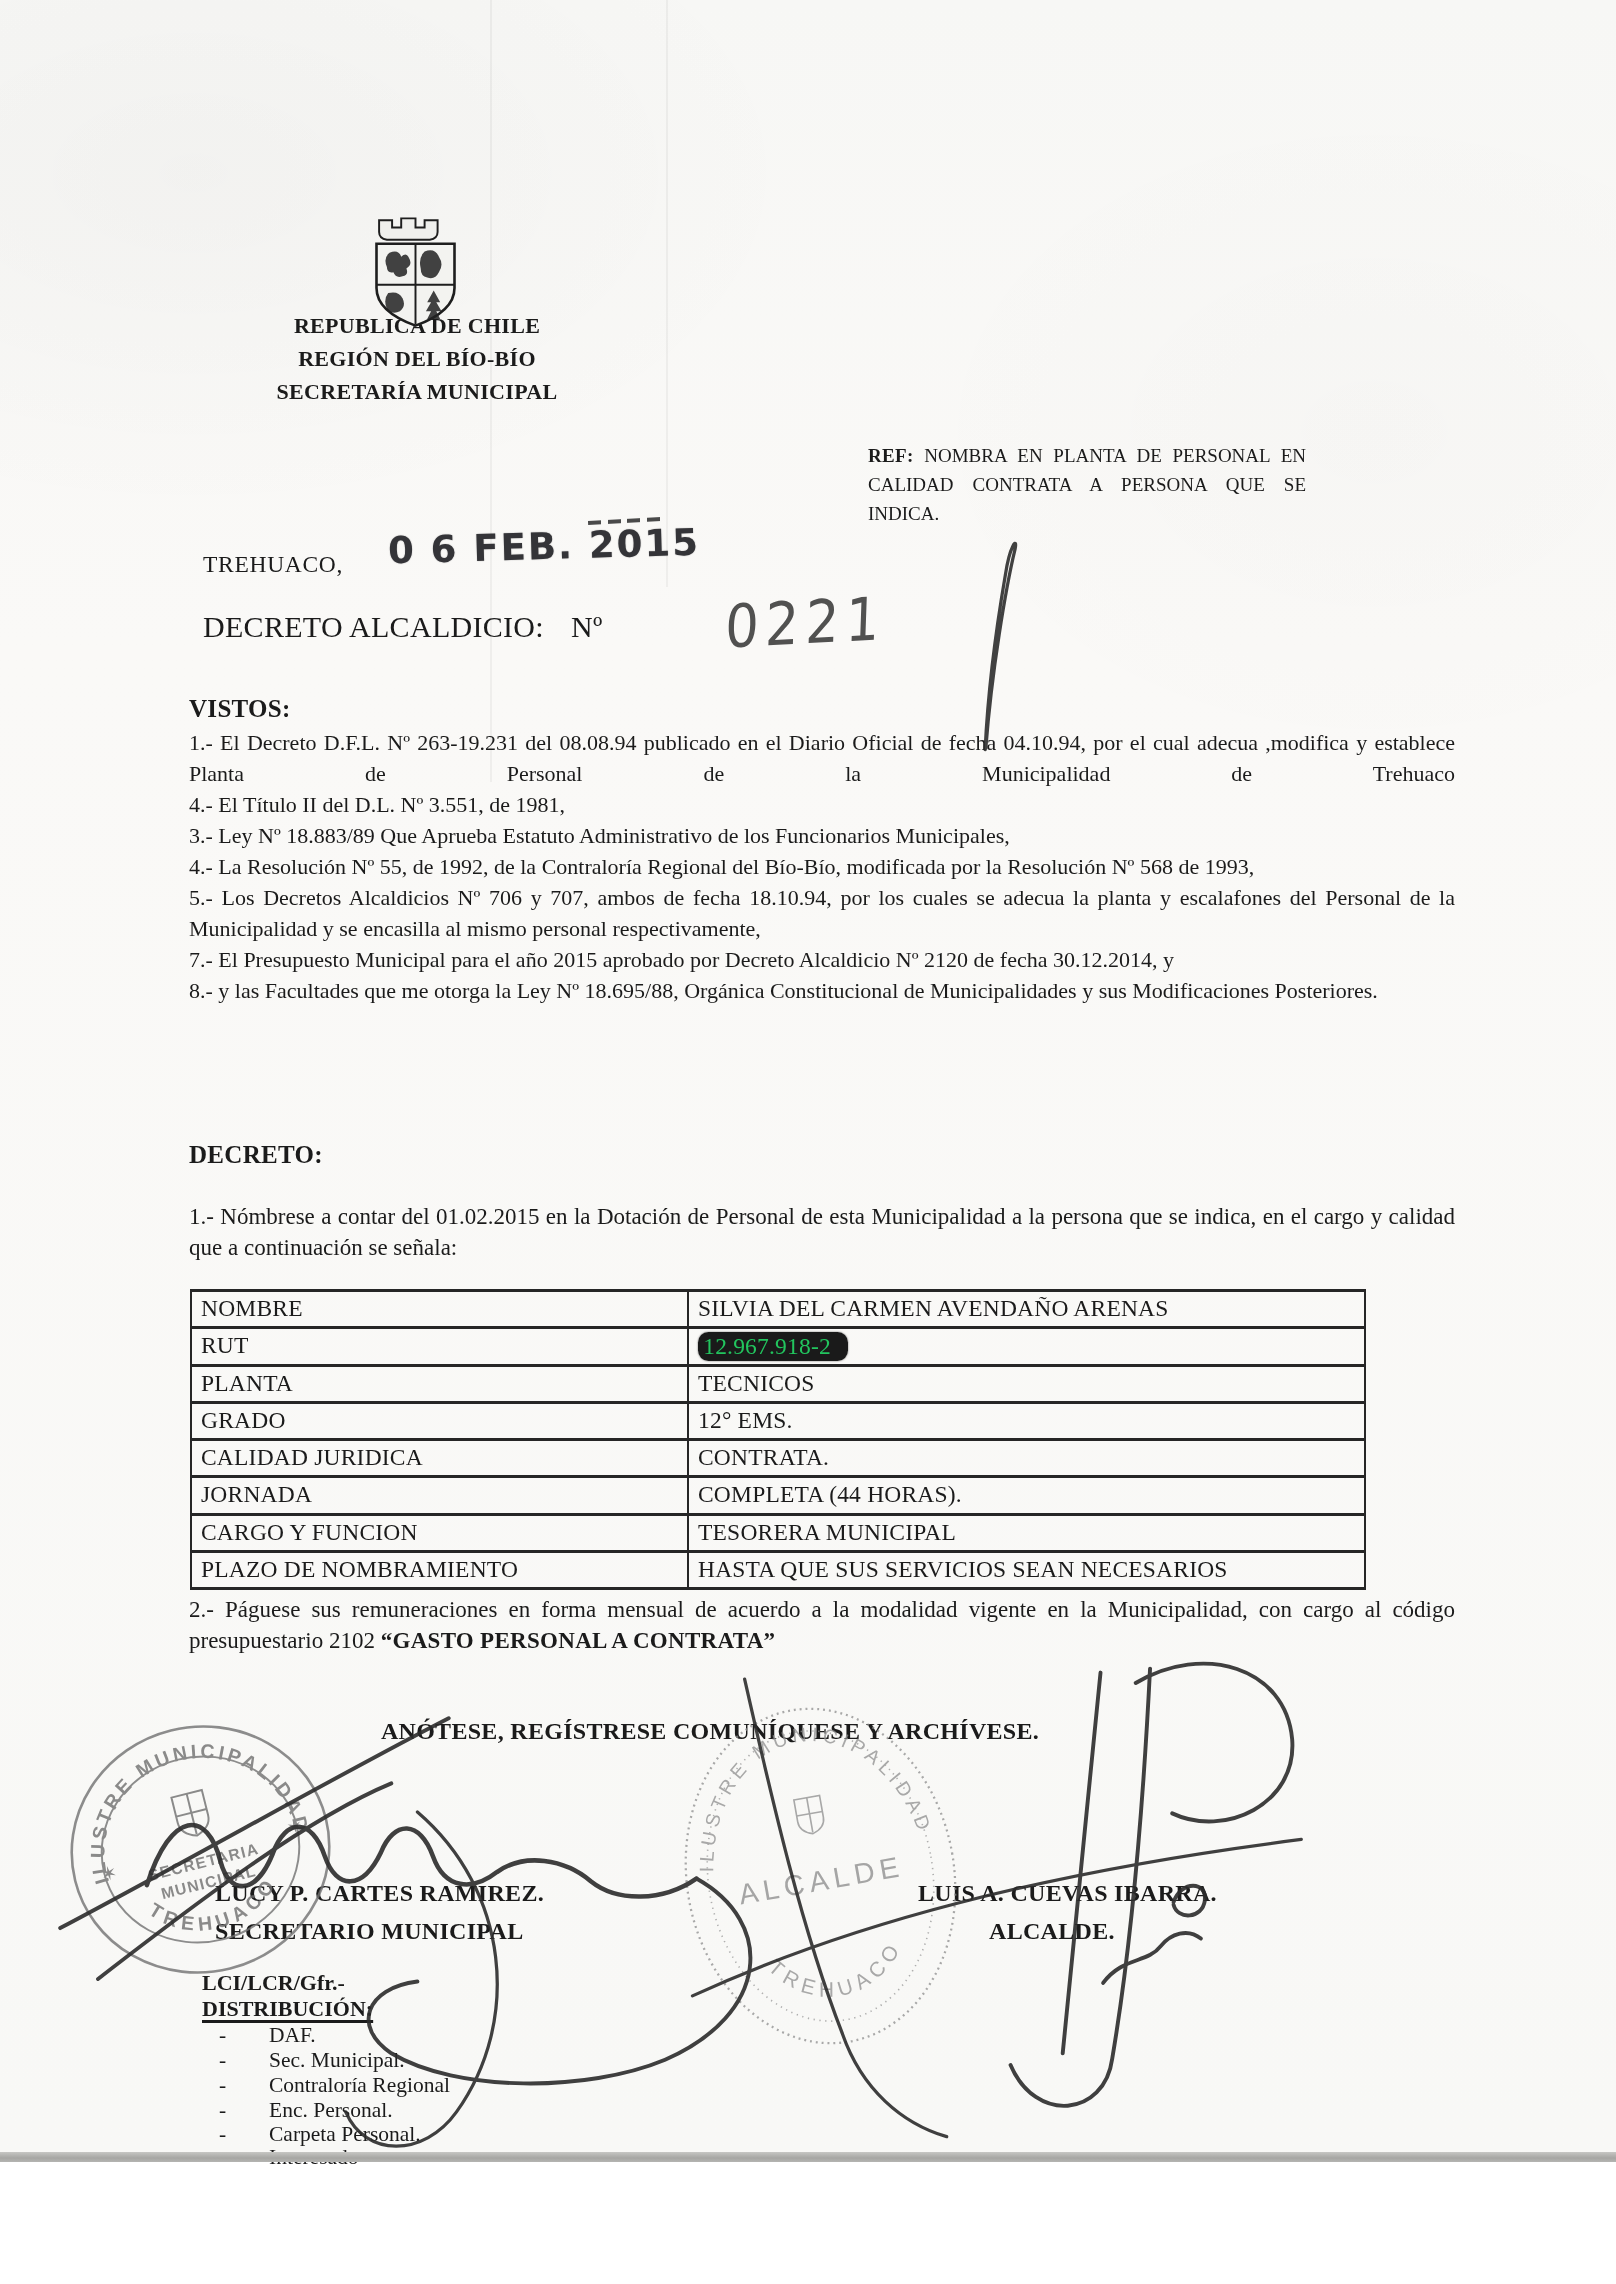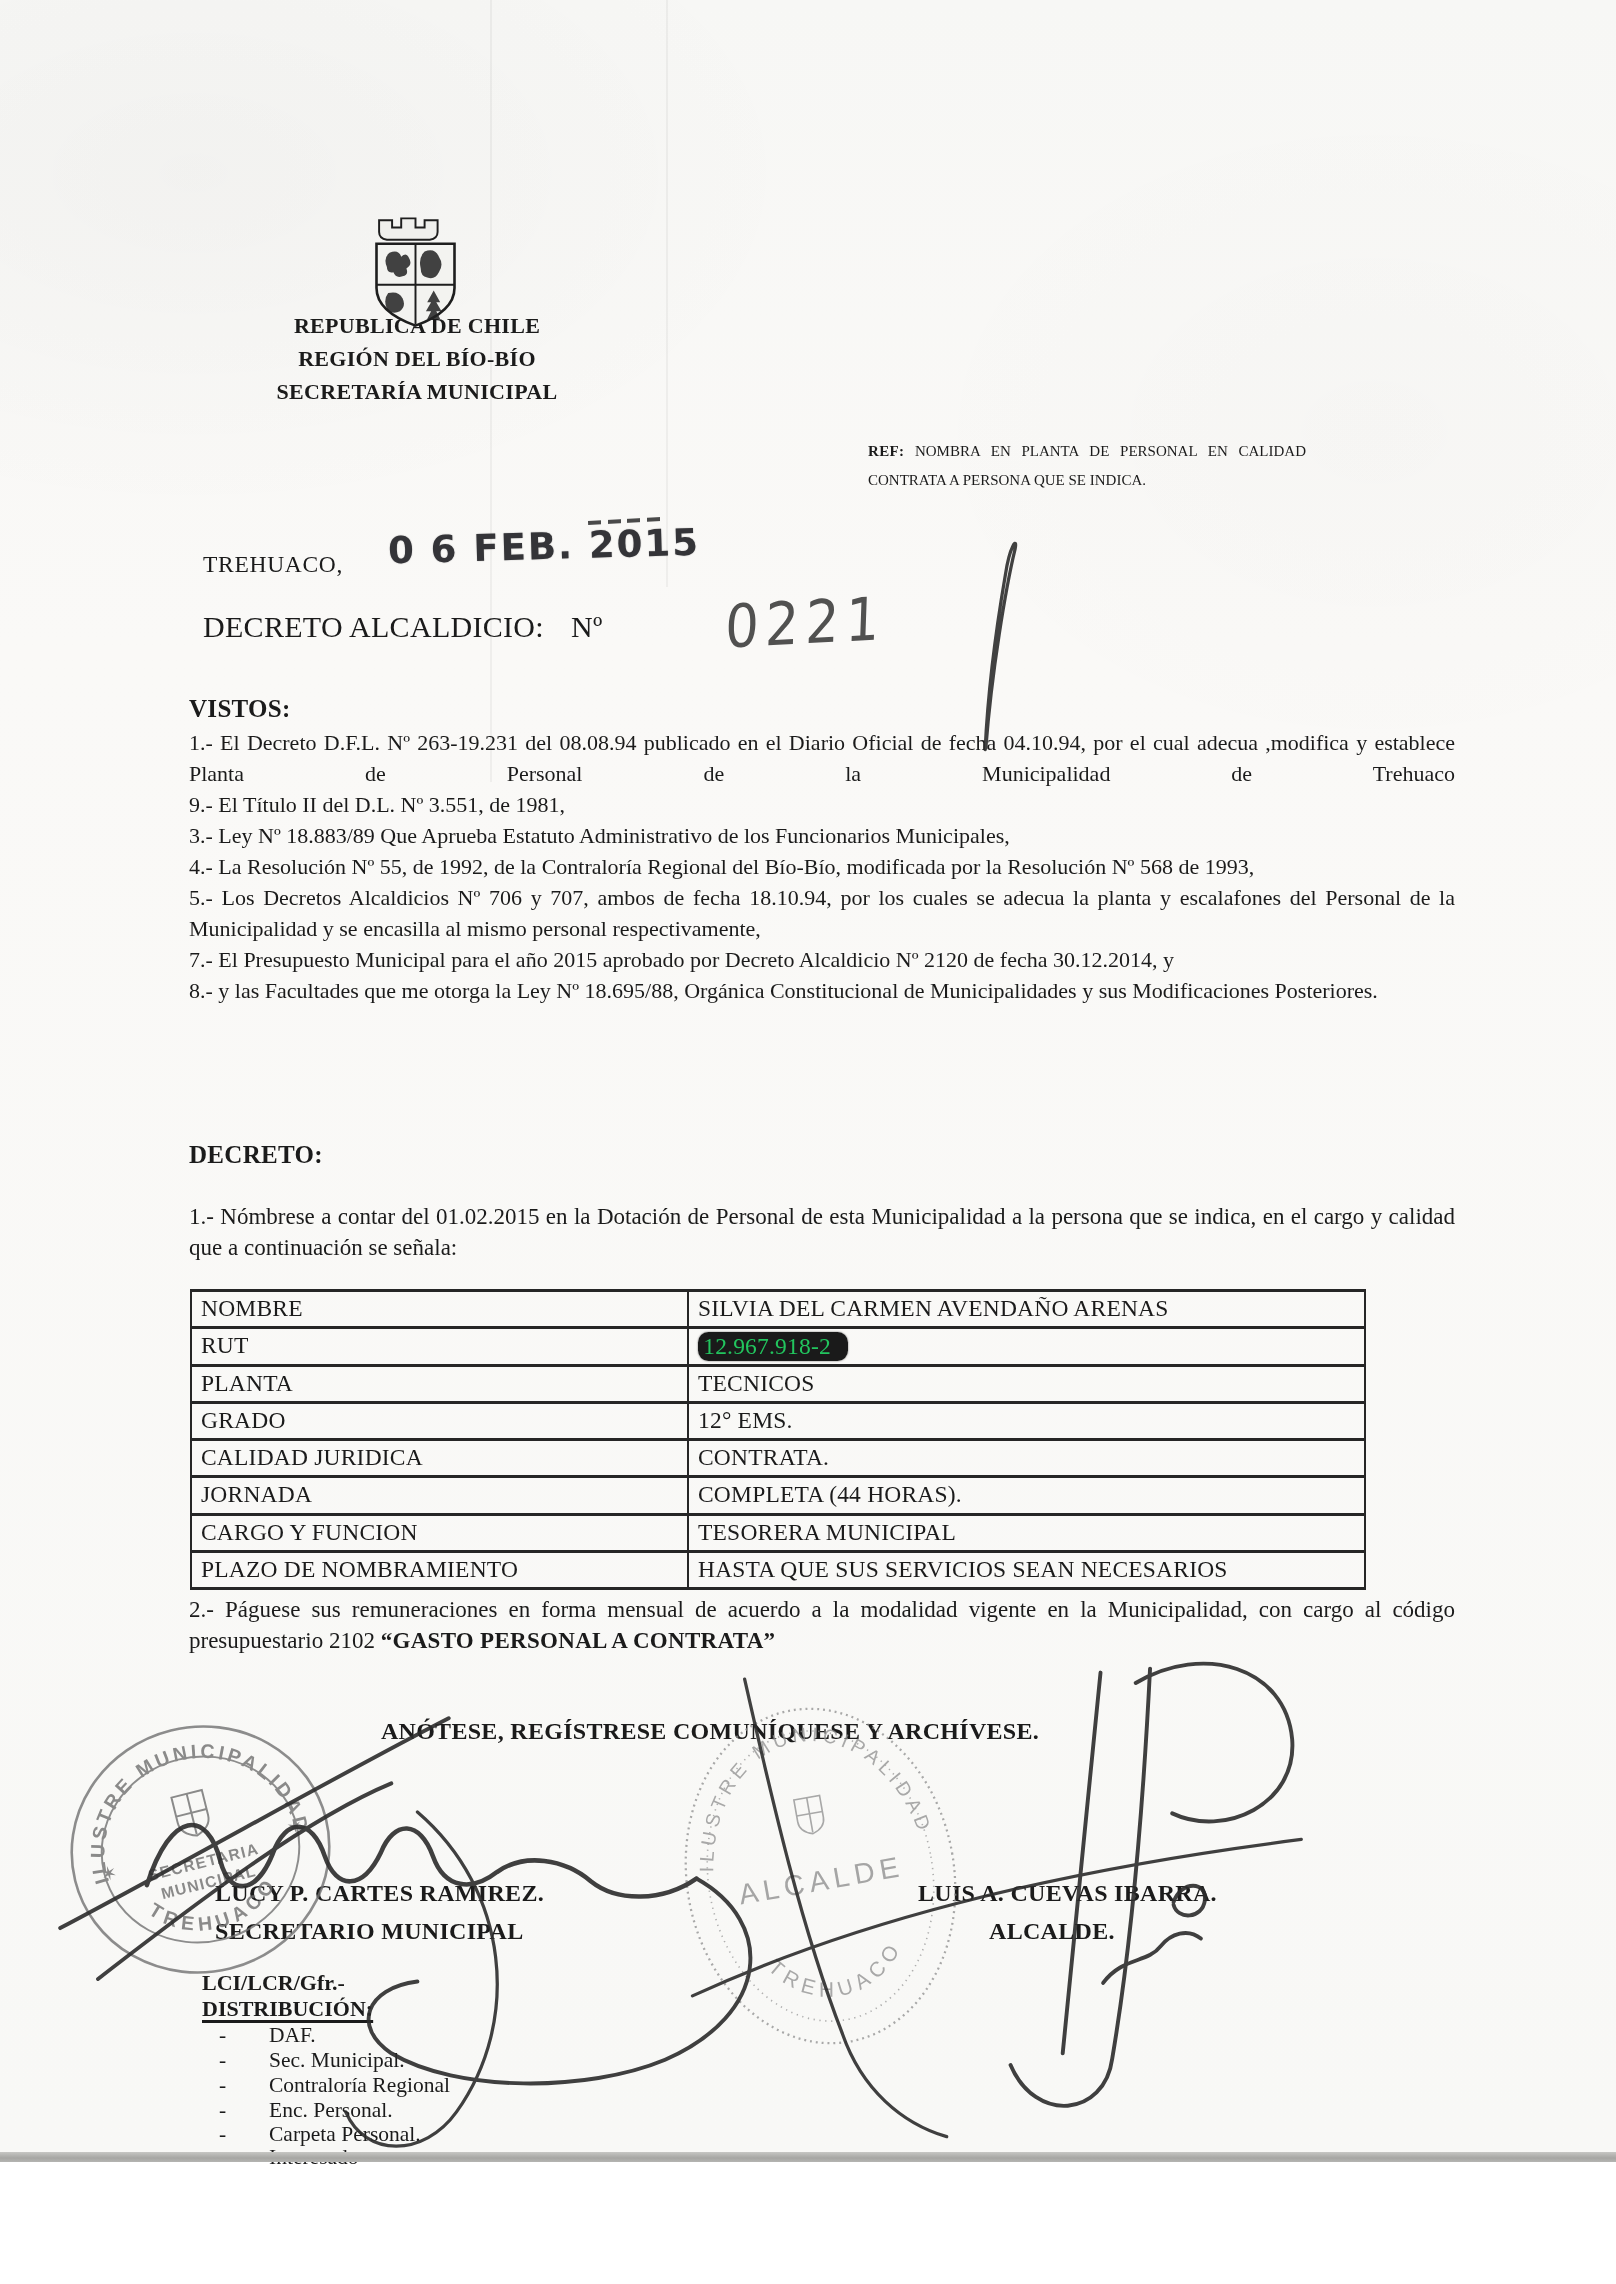--- a/index.html
+++ b/index.html
@@ -20,21 +20,21 @@
     background:linear-gradient(180deg,#c6c6c3,#a6a6a3 60%,#b5b5b2);
   }
   .abs{position:absolute;}
 
   
   .hdr-block{left:189px;top:309px;width:456px;text-align:center;font-weight:bold;
     font-size:22px;line-height:33px;letter-spacing:0.3px;}
   .hdr-underline{display:inline-block;border-bottom:3.3px solid #1b1b1b;padding-bottom:0.7px;}
 
   
-  .ref-block{left:868px;top:422px;width:438px;font-size:15px;line-height:29px;
+  .ref-block{left:868px;top:422px;width:438px;font-size:19px;line-height:29px;
     text-align:justify;}
   .ref-block strong{letter-spacing:0.3px;}
 
   
   .city{left:203px;top:551px;font-size:23.5px;letter-spacing:0.7px;}
   .date-stamp{left:388px;top:525px;font-family:"DejaVu Sans", sans-serif;font-weight:bold;
     font-size:37px;letter-spacing:2px;color:#26262a;transform:rotate(-1.6deg);
     text-shadow:0 0 1.3px rgba(40,40,45,.45);opacity:.93;}
   .stamp-dash{left:588px;top:519px;width:73px;height:3.9px;transform:rotate(-3deg);
     background:repeating-linear-gradient(90deg,#4a4a4a 0 13px, transparent 13px 19.6px);}
@@ -122,21 +122,21 @@
 <div class="abs date-stamp">0 6 FEB. 2015</div>
 
 <div class="abs decree-line">
   <span>DECRETO ALCALDICIO:</span><span class="no-sign">Nº</span>
 </div>
 <div class="abs handnum">0221</div>
 
 <div class="abs sec-title vistos-title">VISTOS:</div>
 <div class="abs vistos-body">
   <p class="stretch-last">1.- El Decreto D.F.L. Nº 263-19.231 del 08.08.94 publicado en el Diario Oficial de fecha 04.10.94, por el cual adecua ,modifica y establece Planta de Personal de la Municipalidad de Trehuaco</p>
-  <p>9.- El Título II del D.L. Nº 3.551, de 1981,</p>
+  <p>4.- El Título II del D.L. Nº 3.551, de 1981,</p>
   <p>3.- Ley Nº 18.883/89 Que Aprueba Estatuto Administrativo de los Funcionarios Municipales,</p>
   <p>4.- La Resolución Nº 55, de 1992, de la Contraloría Regional del Bío-Bío, modificada por la Resolución Nº 568 de 1993,</p>
   <p>5.- Los Decretos Alcaldicios Nº 706 y 707, ambos de fecha 18.10.94, por los cuales se adecua la planta y escalafones del Personal de la Municipalidad y se encasilla al mismo personal respectivamente,</p>
   <p>7.- El Presupuesto Municipal para el año 2015 aprobado por Decreto Alcaldicio Nº 2120 de fecha 30.12.2014, y</p>
   <p>8.- y las Facultades que me otorga la Ley Nº 18.695/88, Orgánica Constitucional de Municipalidades y sus Modificaciones Posteriores.</p>
 </div>
 
 <div class="abs sec-title decreto-title">DECRETO:</div>
 <p class="abs p1">1.- Nómbrese a contar del 01.02.2015 en la Dotación de Personal de esta Municipalidad a la persona que se indica, en el cargo y calidad que a continuación se señala:</p>
 

